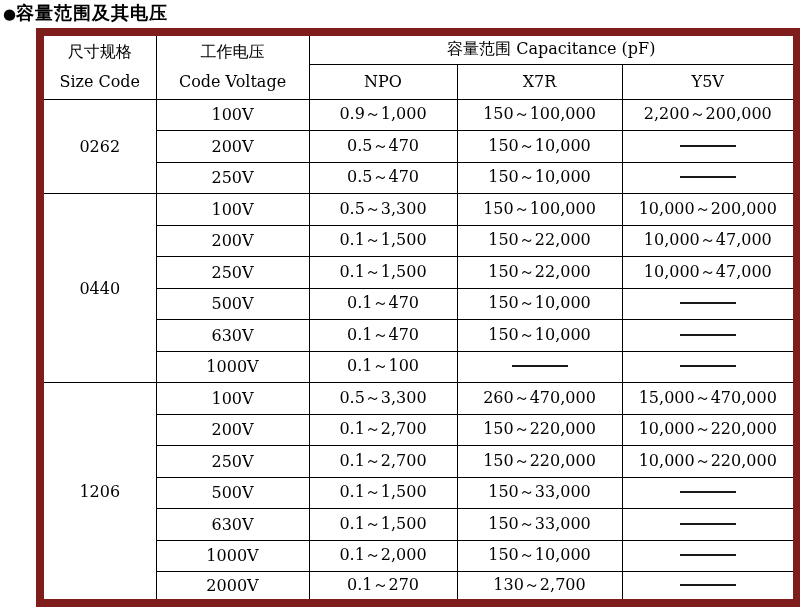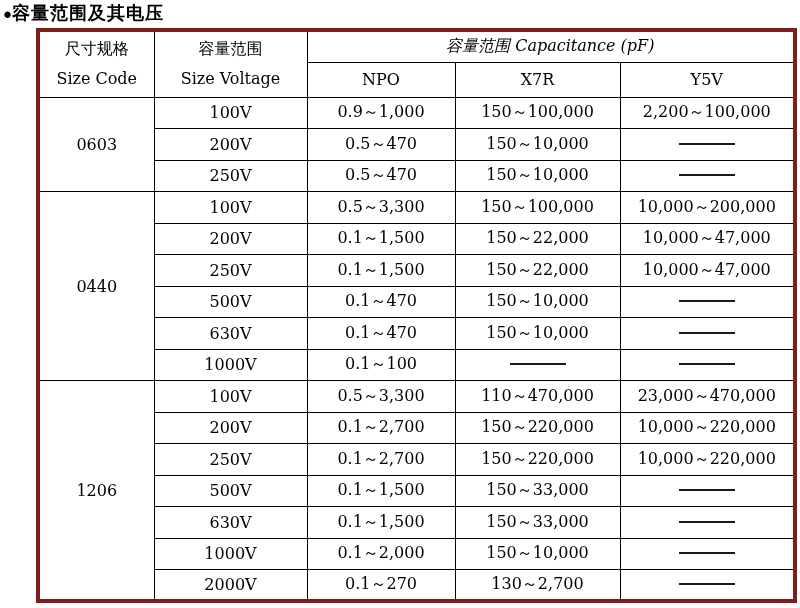--- a/index.html
+++ b/index.html
@@ -11,41 +11,40 @@
     position: relative;
     overflow: hidden;
   }
   .page-title {
     position: absolute;
     left: 3px; top: 1px;
     font-size: 18px;
     font-weight: bold;
     letter-spacing: 1px;
     white-space: nowrap;
-    font-family: Liberation Serif, serif;
   }
   .page-title .bullet { font-size: 15px; letter-spacing: 0; }
   table.cap-table {
     position: absolute;
     left: 36px; top: 28px;
     width: 757px;
     border-collapse: collapse;
     table-layout: fixed;
     font-size: 16px;
   }
   table.cap-table th, table.cap-table td {
     border: 1px solid #000000;
     text-align: center;
     vertical-align: middle;
     font-weight: normal;
     padding: 0;
     white-space: nowrap;
   }
-  table.cap-table { border: 4px solid #7f1d1d; }
-  .hdr-top { height: 32px; font-style: italic; }
+  table.cap-table { border: 8px solid #7f1d1d; }
+  .hdr-top { height: 32px; }
   .hdr-sub { height: 35px; margin-left: 12px; }
   tbody tr { height: 31.5px; }
   .two-line div { line-height: 30px; }
   .dash-line {
     display: inline-block;
     width: 56px;
     height: 0;
     border-top: 2px solid #1a1a1a;
     vertical-align: middle;
     margin-bottom: 3px;
@@ -64,38 +63,38 @@
     <col style="width:165px">
     <col style="width:175px">
   </colgroup>
   <thead>
     <tr>
       <th rowspan="2" class="two-line">
         <div>尺寸规格</div>
         <div>Size Code</div>
       </th>
       <th rowspan="2" class="two-line">
-        <div>容量范围</div>
-        <div>Size Voltage</div>
+        <div>工作电压</div>
+        <div>Code Voltage</div>
       </th>
       <th colspan="3" class="hdr-top">容量范围 Capacitance (pF)</th>
     </tr>
     <tr class="hdr-sub">
       <th>NPO</th>
       <th>X7R</th>
       <th>Y5V</th>
     </tr>
   </thead>
   <tbody>
       <tr>
-        <td rowspan="3">0603</td>
+        <td rowspan="3">0262</td>
         <td>100V</td>
         <td>0.9～1,000</td>
         <td>150～100,000</td>
-        <td>2,200～100,000</td>
+        <td>2,200～200,000</td>
       </tr>
       <tr>
         <td>200V</td>
         <td>0.5～470</td>
         <td>150～10,000</td>
         <td><span class="dash-line"></span></td>
       </tr>
       <tr>
         <td>250V</td>
         <td>0.5～470</td>
@@ -136,22 +135,22 @@
       <tr>
         <td>1000V</td>
         <td>0.1～100</td>
         <td><span class="dash-line"></span></td>
         <td><span class="dash-line"></span></td>
       </tr>
       <tr>
         <td rowspan="7">1206</td>
         <td>100V</td>
         <td>0.5～3,300</td>
-        <td>110～470,000</td>
-        <td>23,000～470,000</td>
+        <td>260～470,000</td>
+        <td>15,000～470,000</td>
       </tr>
       <tr>
         <td>200V</td>
         <td>0.1～2,700</td>
         <td>150～220,000</td>
         <td>10,000～220,000</td>
       </tr>
       <tr>
         <td>250V</td>
         <td>0.1～2,700</td>

